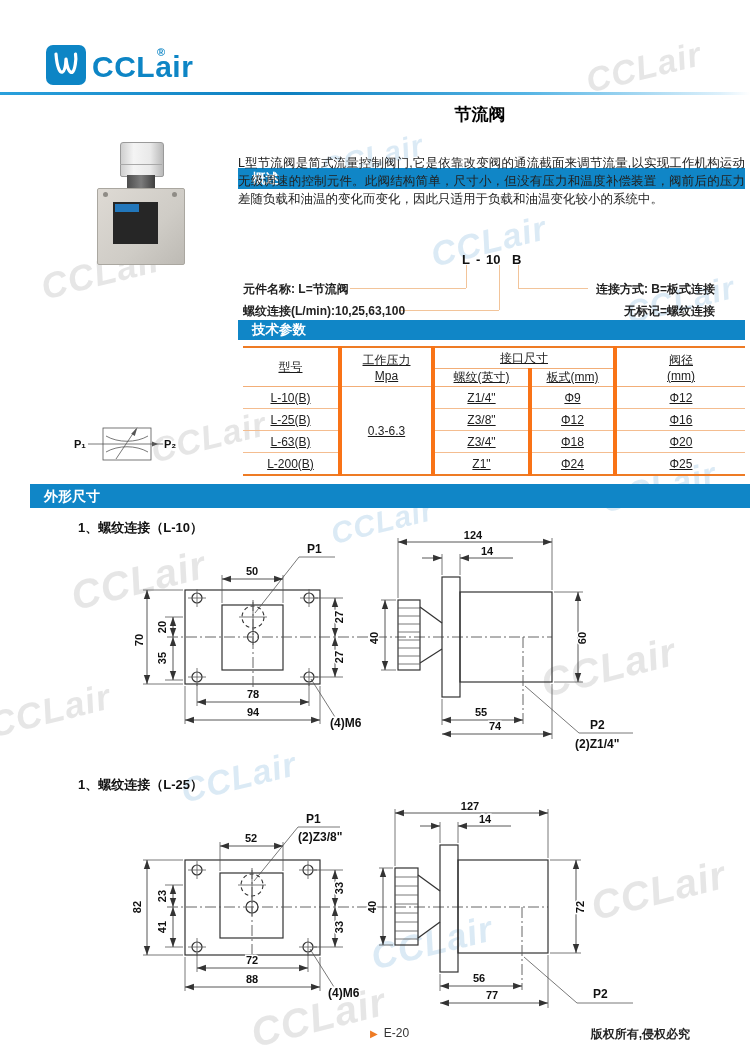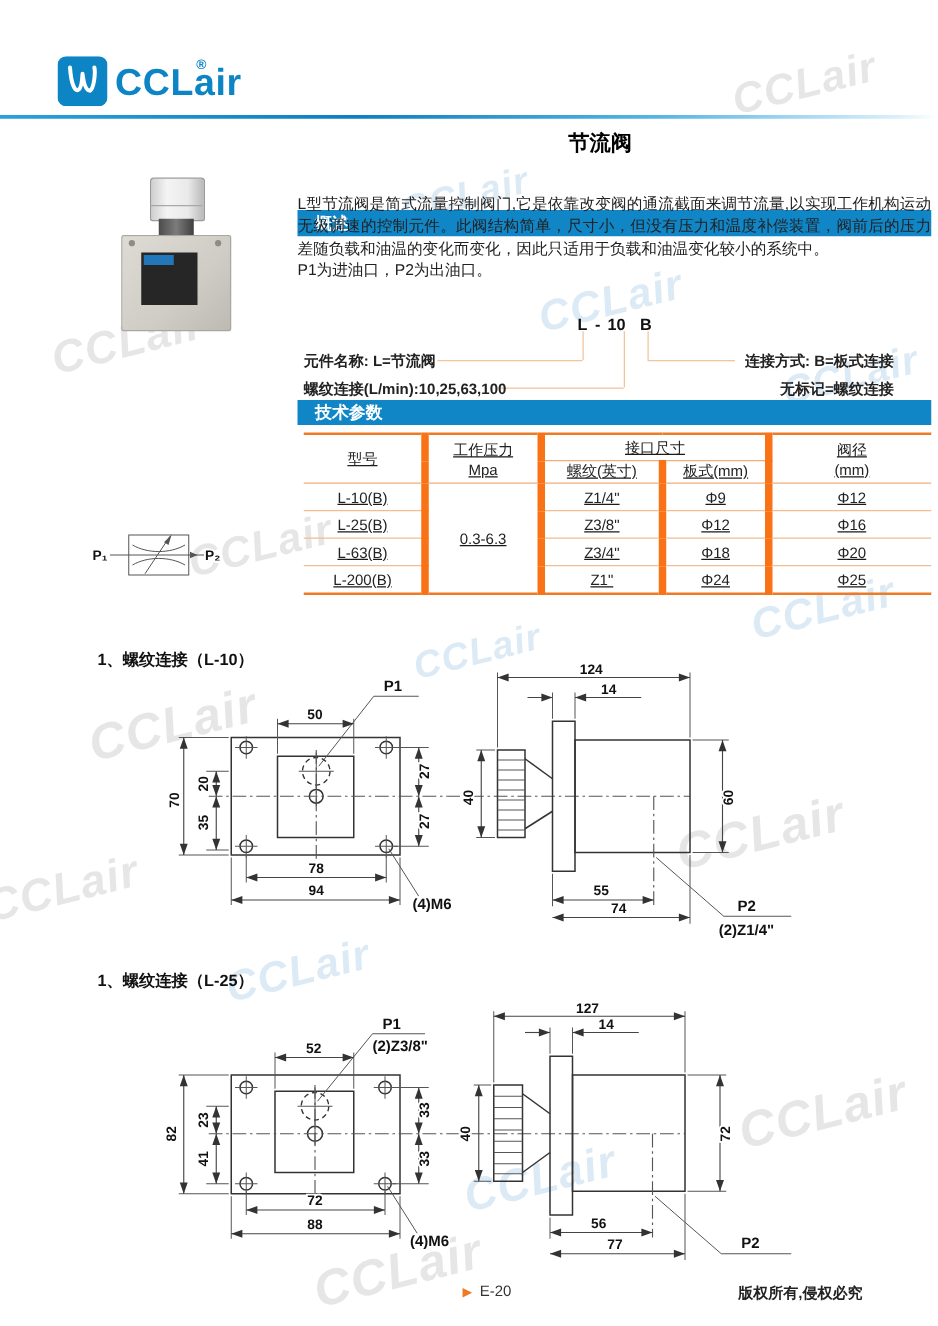--- a/index.html
+++ b/index.html
@@ -50,21 +50,21 @@
   .oc-line{position:absolute;background:#f2c49a;}
   .order-lbl{position:absolute;white-space:nowrap;}
 
   
   .spec-wrap{left:243px;top:346px;text-decoration:underline;}
   table.spec{border-collapse:collapse;table-layout:fixed;width:502px;
     border-top:2px solid #ee7b24;border-bottom:2px solid #ee7b24;font-size:12px;color:#222;}
   table.spec td{padding:0;text-align:center;vertical-align:middle;font-weight:500;}
   table.spec tr.h1 td{height:20px;} table.spec tr.h2 td{height:16px;}
   table.spec tr.dr td{height:21px;}
-  td.bl{border-left:6px solid #f97316;}
+  td.bl{border-left:4px solid #f97316;}
   td.hb{border-bottom:1px solid #f2ae78;}
   td.rb{border-bottom:1px solid #f4bd90;}
 
   
   .dwg-title{font-size:13px;font-weight:600;color:#111;}
   .t1{left:78px;top:519px;} .t2{left:78px;top:776px;}
   svg .geo{fill:none;stroke:#333;stroke-width:1.2;}
   svg .thin{fill:none;stroke:#555;stroke-width:.8;}
   svg .dim{fill:none;stroke:#444;stroke-width:.9;}
   svg .cl{fill:none;stroke:#555;stroke-width:.9;stroke-dasharray:11 3 2 3;}
@@ -122,21 +122,20 @@
     <div class="body"></div>
     <div class="screw1"></div>
     <div class="screw2"></div>
     <div class="label"></div>
     <div class="sticker"></div>
   </div>
 
   <div class="abs sec-bar bar-overview">概述</div>
   <div class="abs overview-text">
     <p>L型节流阀是简式流量控制阀门,它是依靠改变阀的通流截面来调节流量,以实现工作机构运动无级调速的控制元件。此阀结构简单，尺寸小，但没有压力和温度补偿装置，阀前后的压力差随负载和油温的变化而变化，因此只适用于负载和油温变化较小的系统中。</p>
-    <p>P1为进油口，P2为出油口。</p>
   </div>
 
   <div class="abs order-area">
     <span class="code" style="left:224px;">L</span>
     <span class="code" style="left:238px;">-</span>
     <span class="code" style="left:248px;">10</span>
     <span class="code" style="left:274px;">B</span>
 
     <div class="oc-line" style="left:228px;top:17px;width:1px;height:23px;"></div>
     <div class="oc-line" style="left:261px;top:17px;width:1px;height:45px;"></div>
@@ -212,20 +211,21 @@
     <rect class="thin" x="35" y="16" width="48" height="32"></rect>
     <path class="thin" d="M38,24 C50,31 68,31 80,24"></path>
     <path class="thin" d="M38,40 C50,33 68,33 80,40"></path>
     <line class="thin" x1="48" y1="47" x2="68" y2="17"></line>
     <polygon points="68,17 63.2,21.8 66.8,24 69.5,15" fill="#555"></polygon>
     <polygon points="84,29.4 90,32 84,34.6" fill="#555"></polygon>
     <text class="dimt" x="6" y="36">P₁</text>
     <text class="dimt" x="96" y="36">P₂</text>
   </svg>
 
+  <div class="abs sec-bar bar-dims">外形尺寸</div>
 
   <div class="abs dwg-title t1">1、螺纹连接（L-10）</div>
 
   <svg class="abs" style="left:85px;top:528px;" width="630" height="240" viewBox="0 0 630 240">
     <defs>
       <marker id="m1e" viewBox="0 0 10 8" refX="9.5" refY="4" markerWidth="11" markerHeight="9" orient="auto">
         <path d="M0.5,0.8 9.5,4 0.5,7.2 Z" fill="#333"></path>
         </marker>
       <marker id="m1s" viewBox="0 0 10 8" refX="9.5" refY="4" markerWidth="11" markerHeight="9" orient="auto-start-reverse">
         <path d="M0.5,0.8 9.5,4 0.5,7.2 Z" fill="#333"></path>

